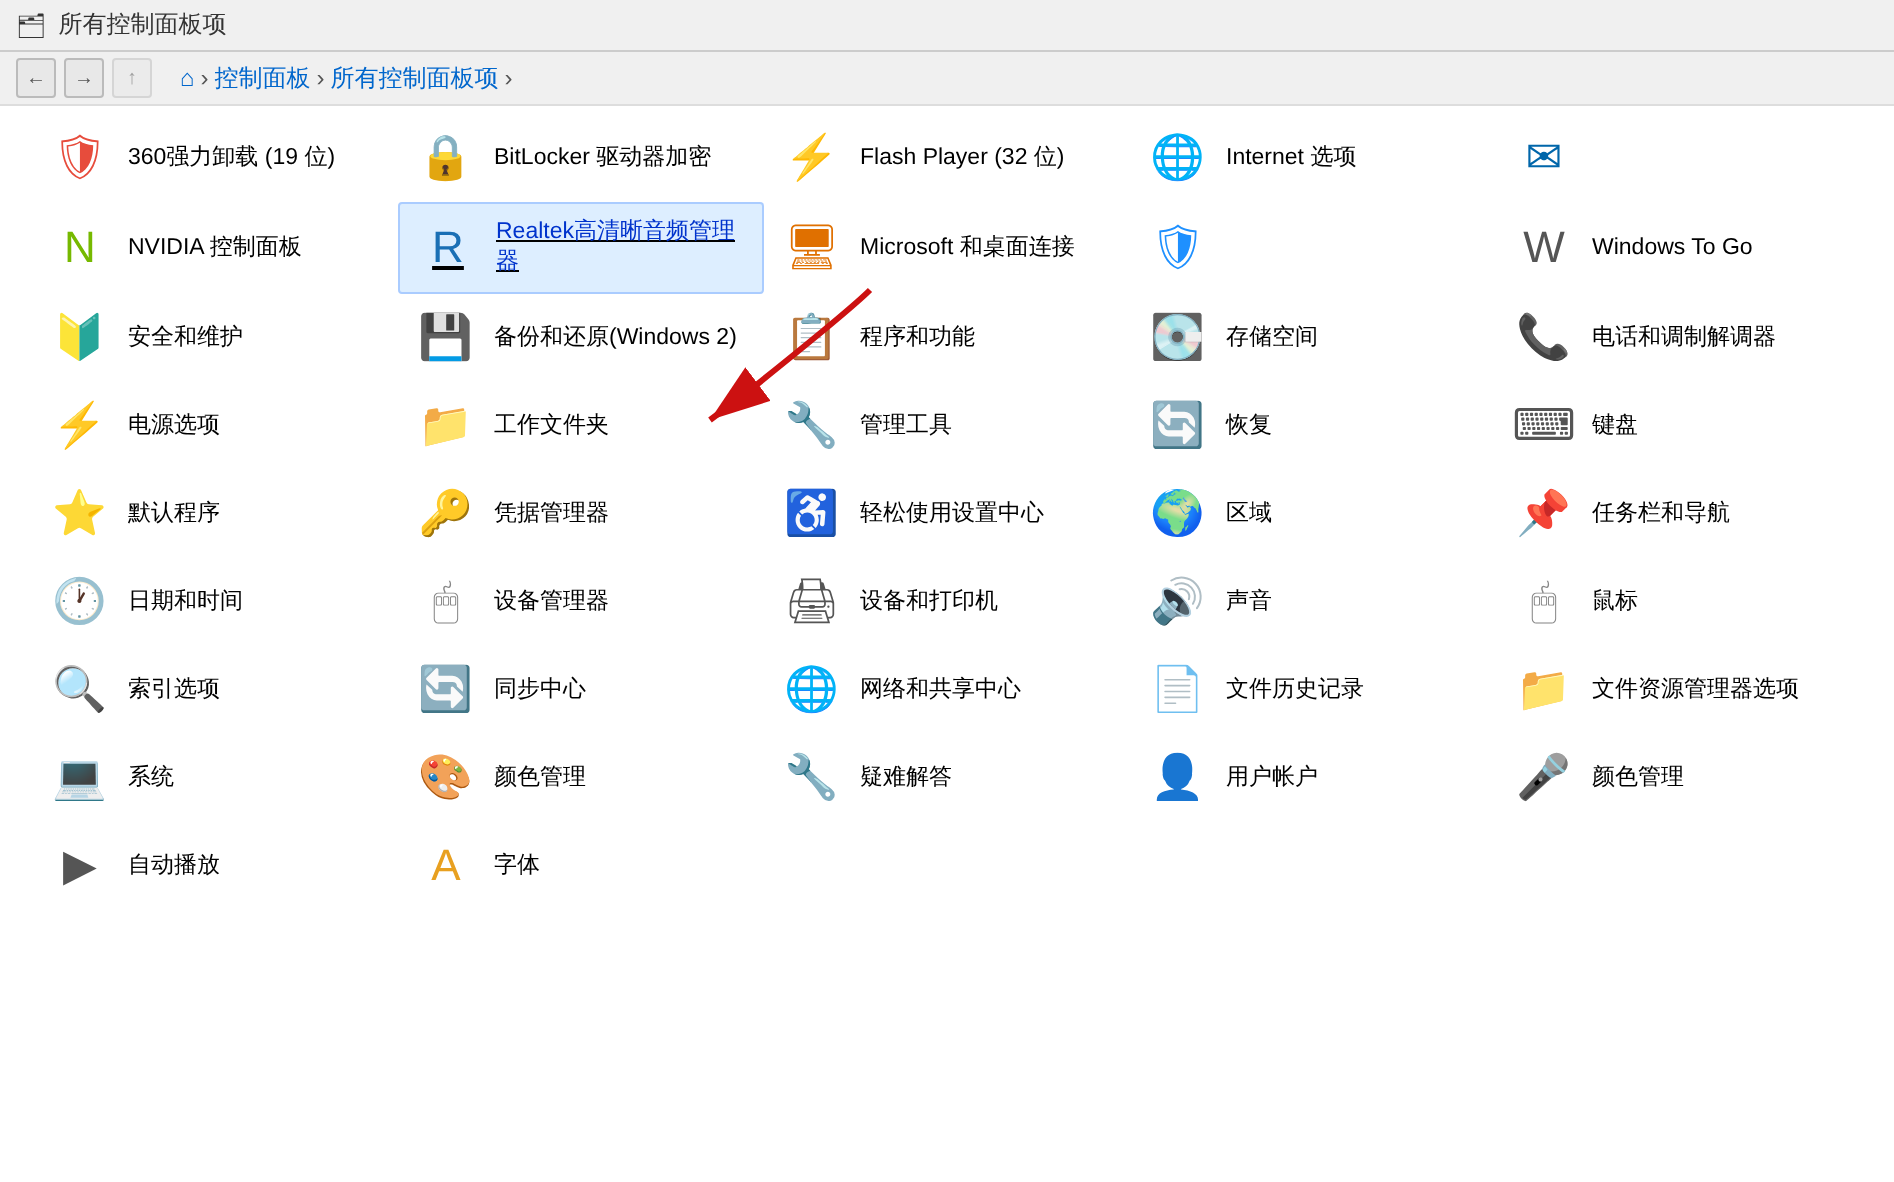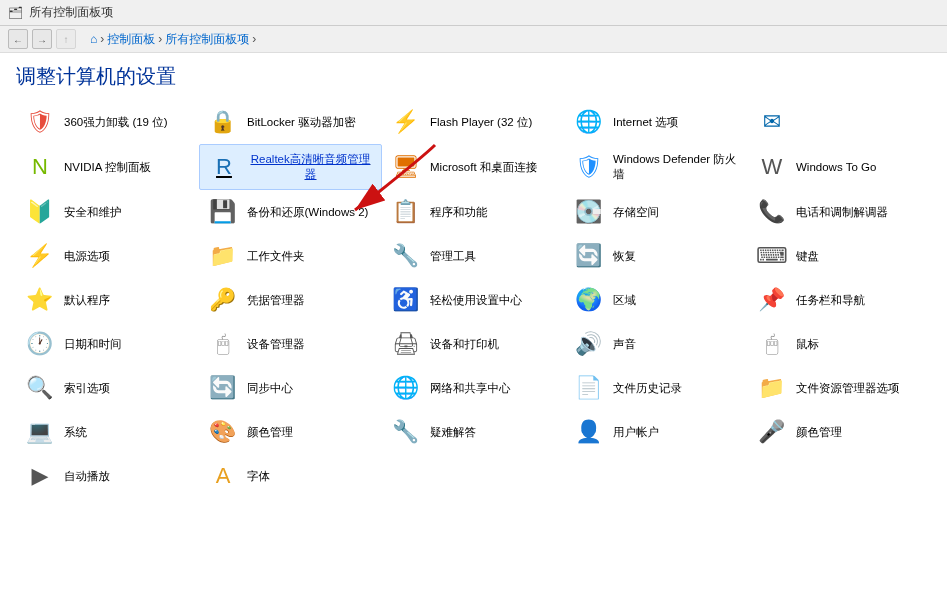--- a/index.html
+++ b/index.html
@@ -118,21 +118,20 @@
     <div class="nav-path">
       <a>⌂</a>
       <span>›</span>
       <a>控制面板</a>
       <span>›</span>
       <a>所有控制面板项</a>
       <span>›</span>
     </div>
   </div>
 
-  <div class="page-title">调整计算机的设置</div>
 
   <div class="content">
     <div class="items-grid" id="items-grid">
     <div class="item">
           <div class="item-icon" style="color: rgb(231, 76, 60); font-size: 22px;">🛡</div>
           <div class="item-label">360强力卸载 (19 位)</div>
         </div>
         <div class="item">
           <div class="item-icon" style="color: rgb(85, 85, 85); font-size: 22px;">🔒</div>
           <div class="item-label">BitLocker 驱动器加密</div>
@@ -147,29 +146,28 @@
         </div>
         <div class="item">
           <div class="item-icon" style="color: rgb(0, 102, 170); font-size: 22px;">✉</div>
         </div>
         <div class="item">
           <div class="item-icon" style="color: rgb(118, 185, 0); font-size: 22px;">N</div>
           <div class="item-label">NVIDIA 控制面板</div>
         </div>
         <div class="item highlighted">
           <div class="item-icon" style="color: rgb(26, 111, 181); font-size: 22px;">R</div>
-          <div class="item-label" style="color: rgb(0, 51, 204); text-decoration: underline; text-align: center;">Realtek高清晰音频管理器</div>
+          <div class="item-label" style="color: rgb(0, 51, 204); ">Realtek高清晰音频管理器</div>
         </div>
         <div class="item">
           <div class="item-icon" style="color: rgb(224, 112, 0); font-size: 22px;">🖥</div>
           <div class="item-label">Microsoft 和桌面连接</div>
         </div>
         <div class="item">
           <div class="item-icon" style="color: rgb(30, 144, 255); font-size: 22px;">🛡</div>
-          <div class="item-label">Windows Defender 防火墙</div>
         </div>
         <div class="item">
           <div class="item-icon" style="color: rgb(85, 85, 85); font-size: 22px;">W</div>
           <div class="item-label">Windows To Go</div>
         </div>
         <div class="item">
           <div class="item-icon" style="color: rgb(34, 85, 170); font-size: 22px;">🔰</div>
           <div class="item-label">安全和维护</div>
         </div>
         <div class="item">

